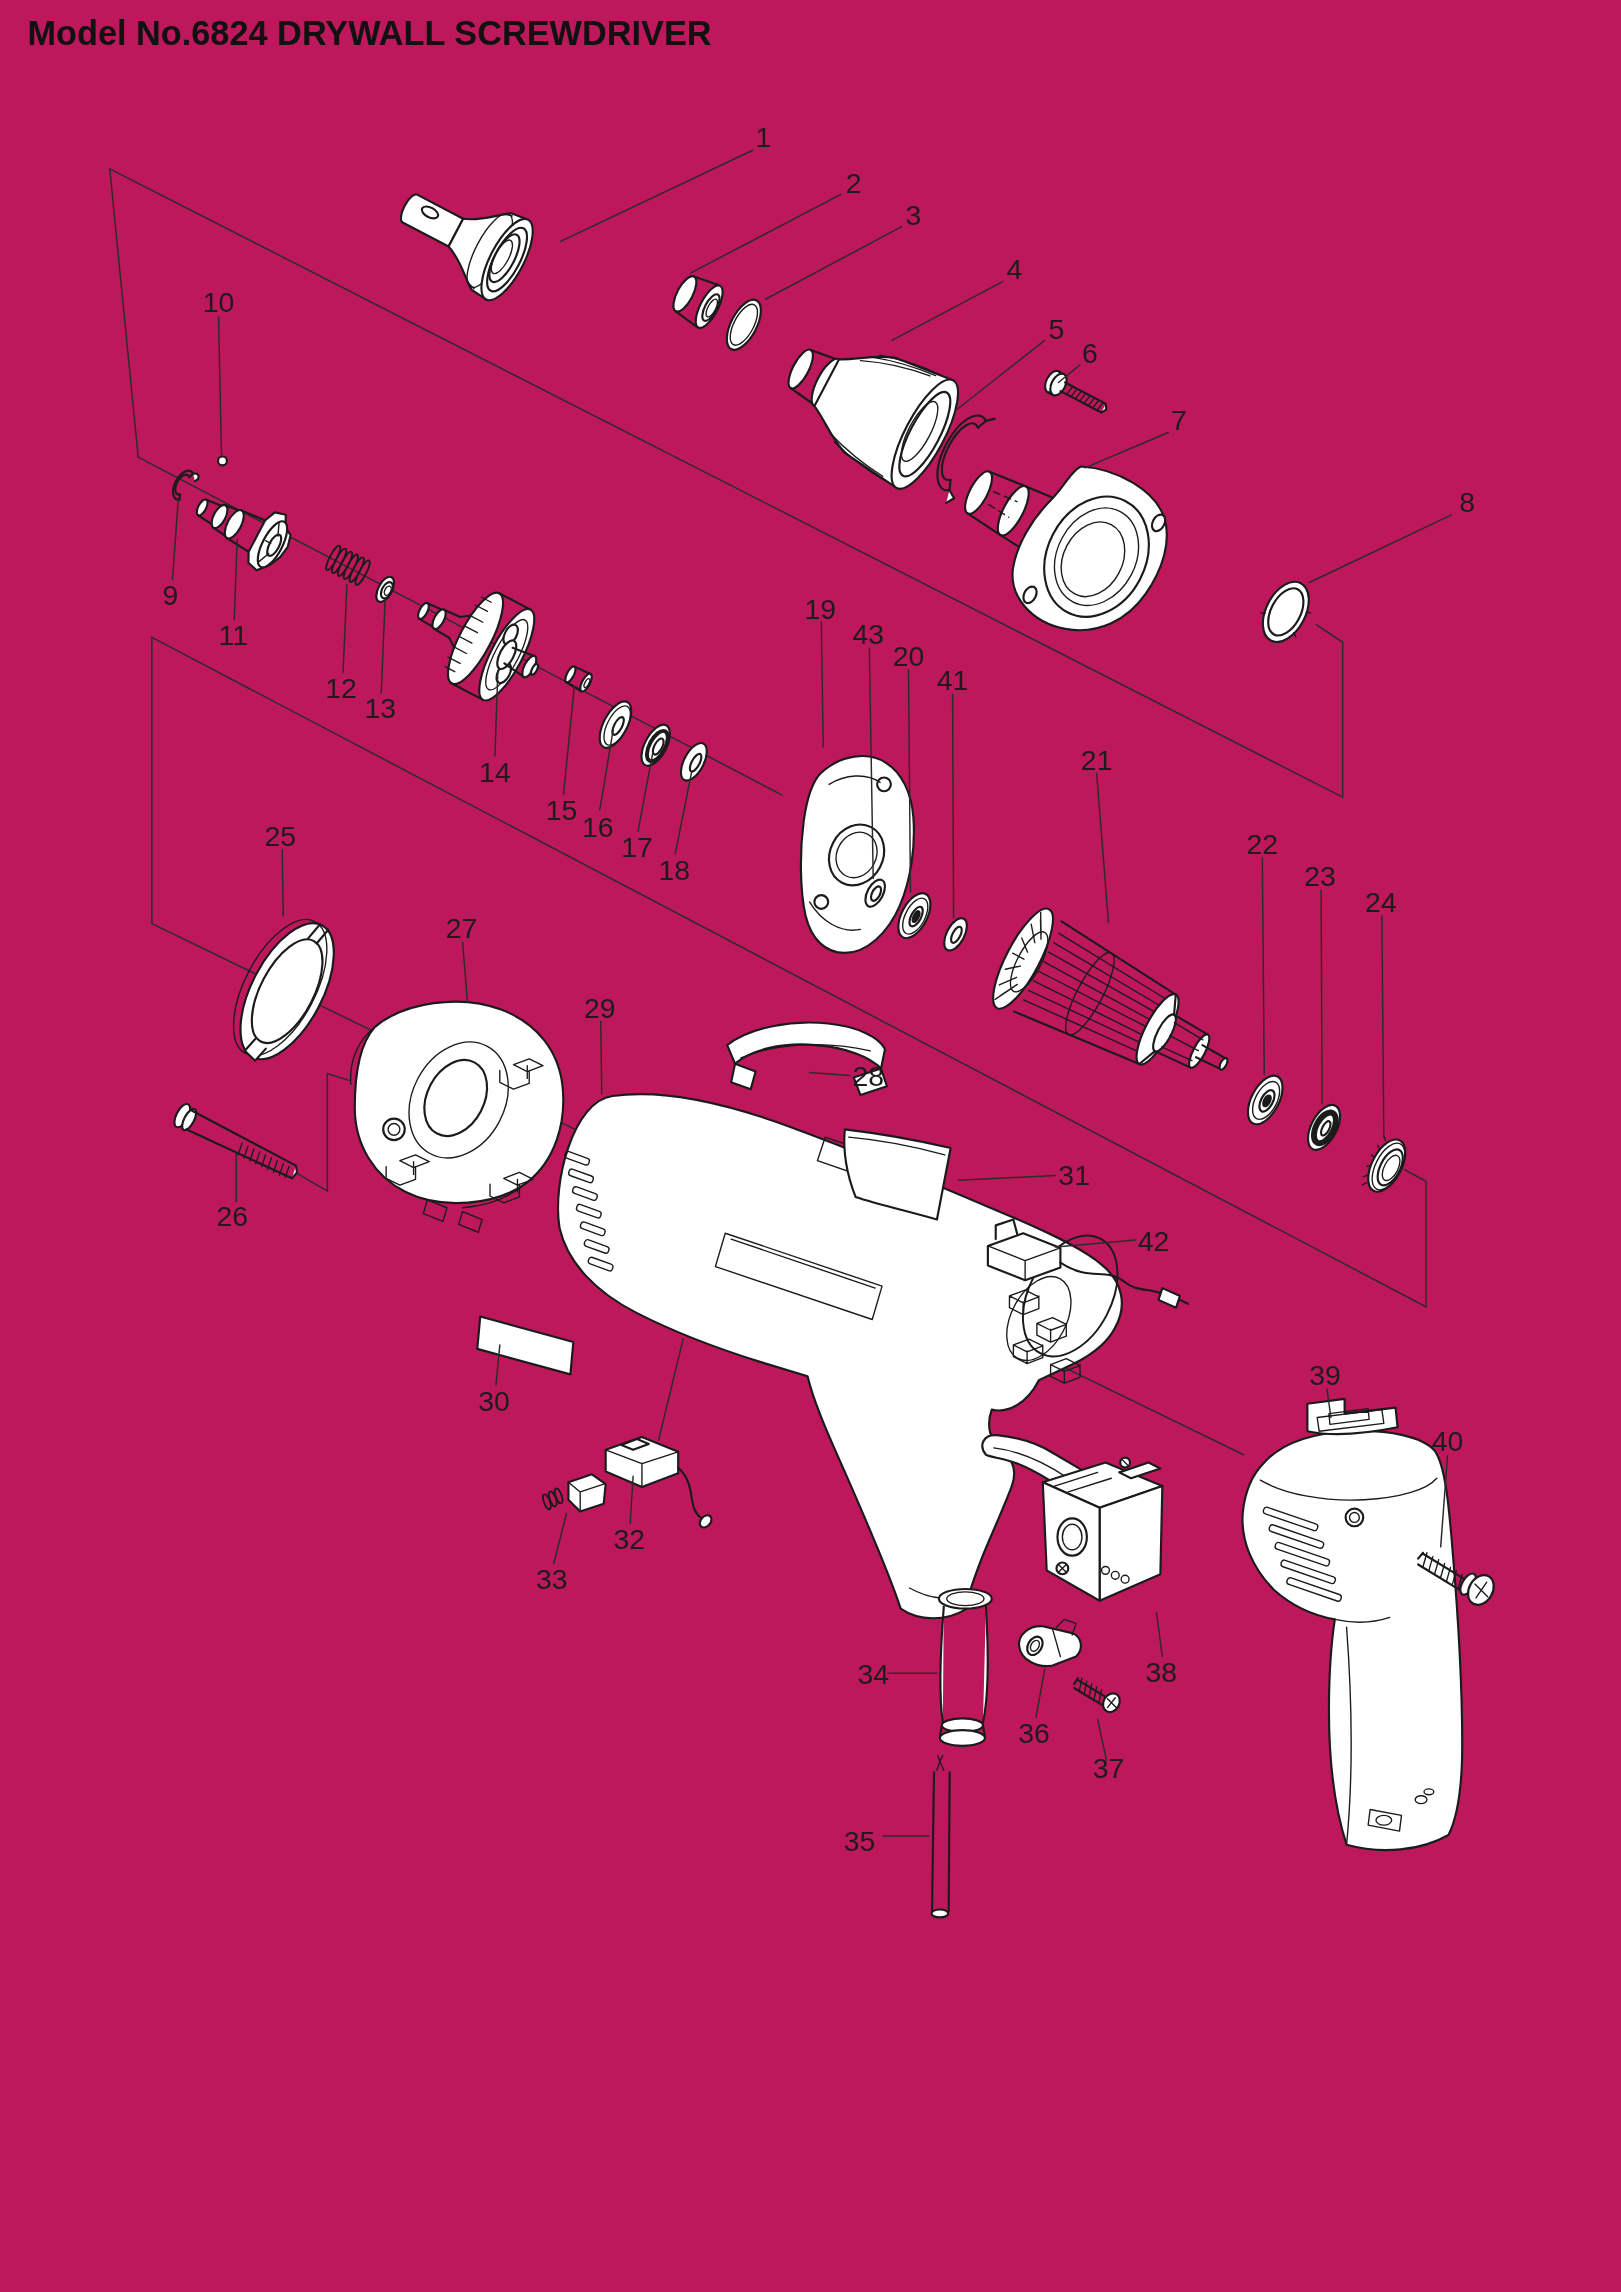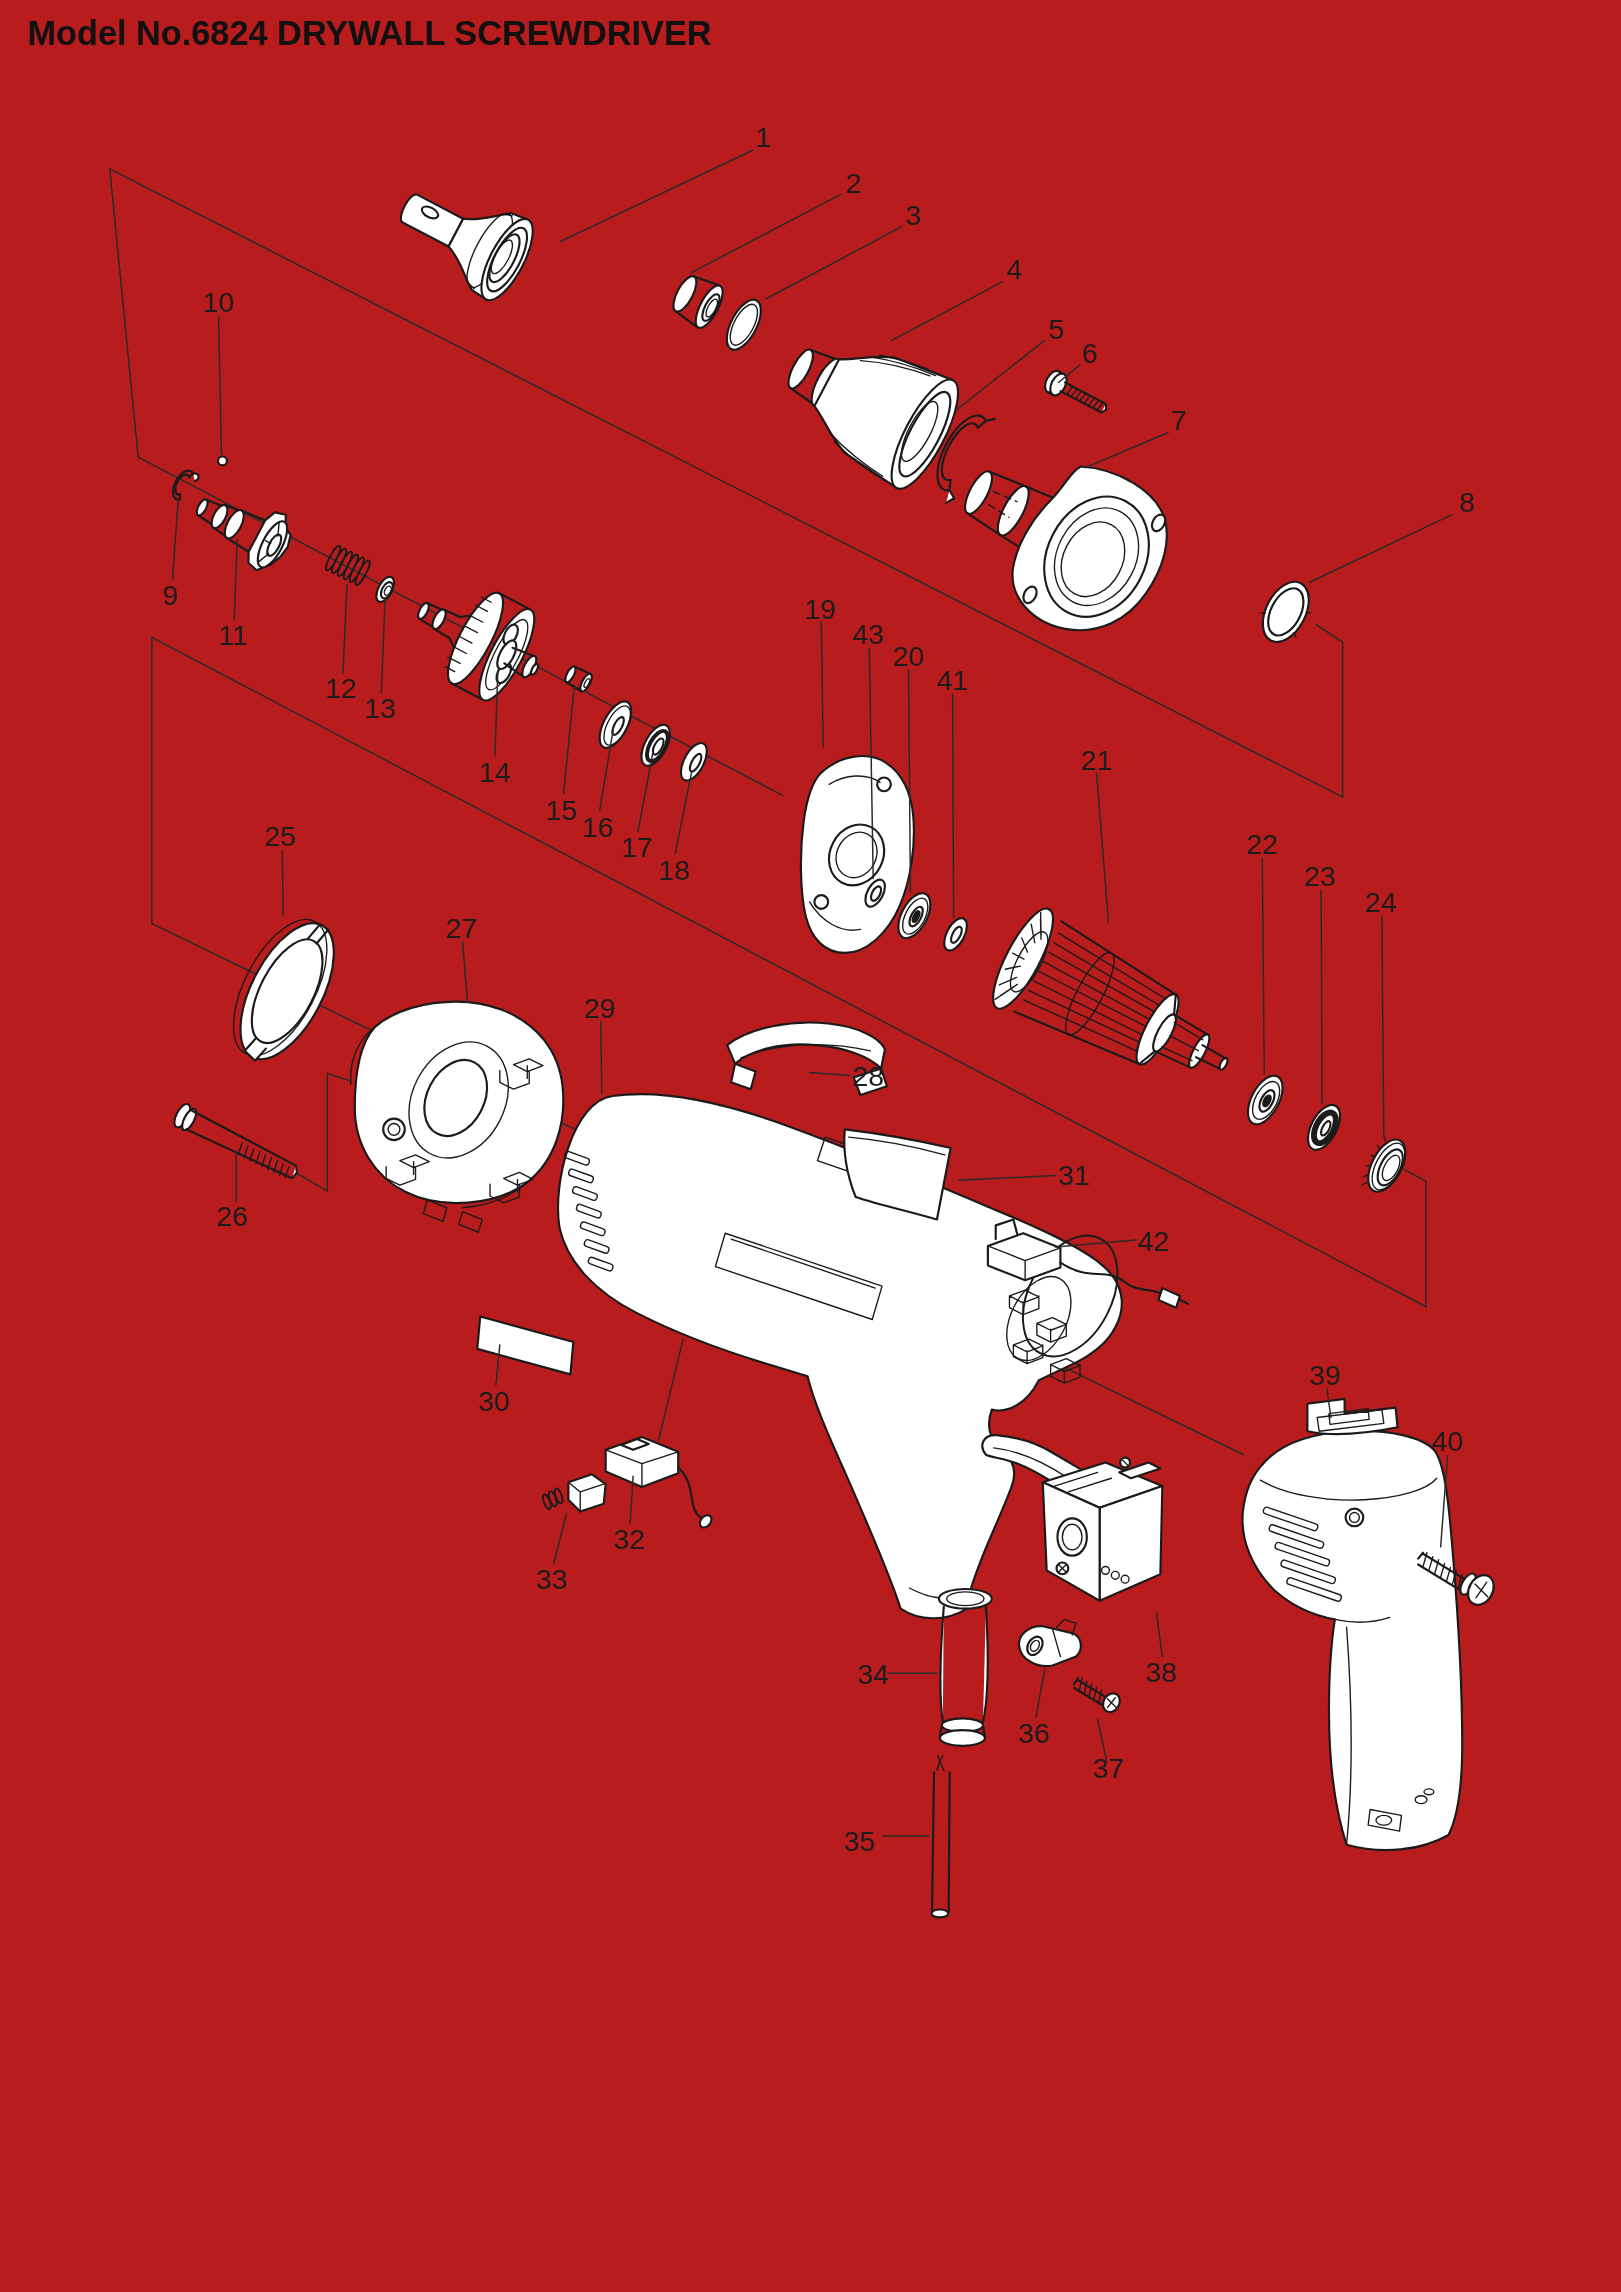--- a/index.html
+++ b/index.html
@@ -1,16 +1,16 @@
 <!DOCTYPE html>
 <html><head>
 <meta charset="utf-8">
 <style>
   html,body{margin:0;padding:0;background:#ffffff;}
-  .page{position:relative;width:1621px;height:2293px;background:#b91c1c;overflow:hidden;
+  .page{position:relative;width:1621px;height:2293px;background:#be185d;overflow:hidden;
         font-family:"Liberation Sans", sans-serif;}
   svg{display:block}
   .ptitle{font-family:"Liberation Sans",sans-serif;font-size:35px;font-weight:600;fill:#111;}
   .plabel{font-family:"Liberation Sans",sans-serif;font-size:29px;fill:#1c1c1c;
           text-anchor:middle;dominant-baseline:central;}
   .gline{stroke:#2b2b2b;stroke-width:1.5;fill:none;stroke-linecap:round;}
   .leader{stroke:#2b2b2b;stroke-width:1.5;fill:none;stroke-linecap:round;}
   .part{stroke:#1b1b1b;stroke-width:2.2;fill:#ffffff;stroke-linejoin:round;stroke-linecap:round;}
   .part .thin, .thin{stroke:#1b1b1b;stroke-width:1.4;fill:none;}
   .part .nofill, .nofill{fill:none;}

